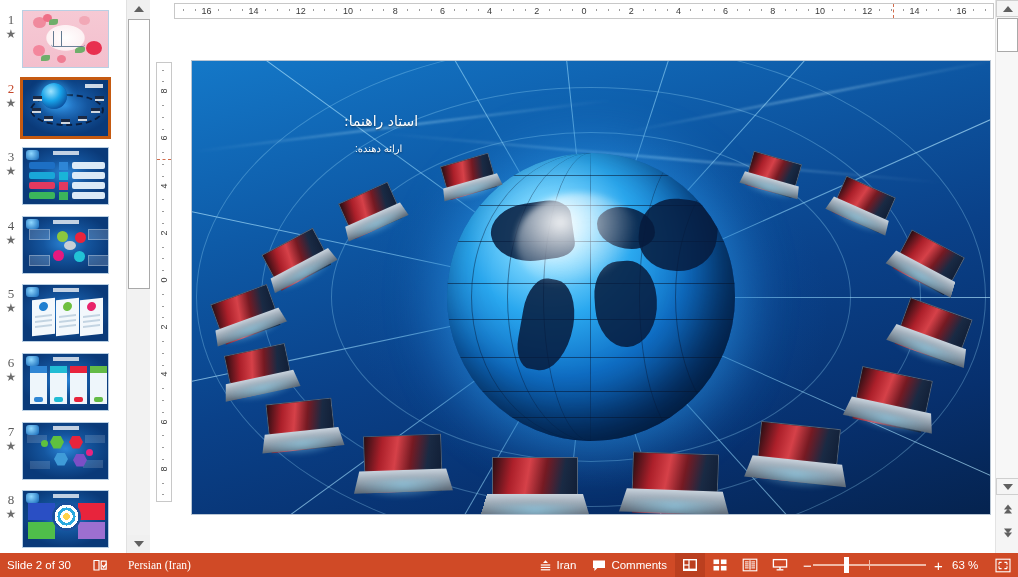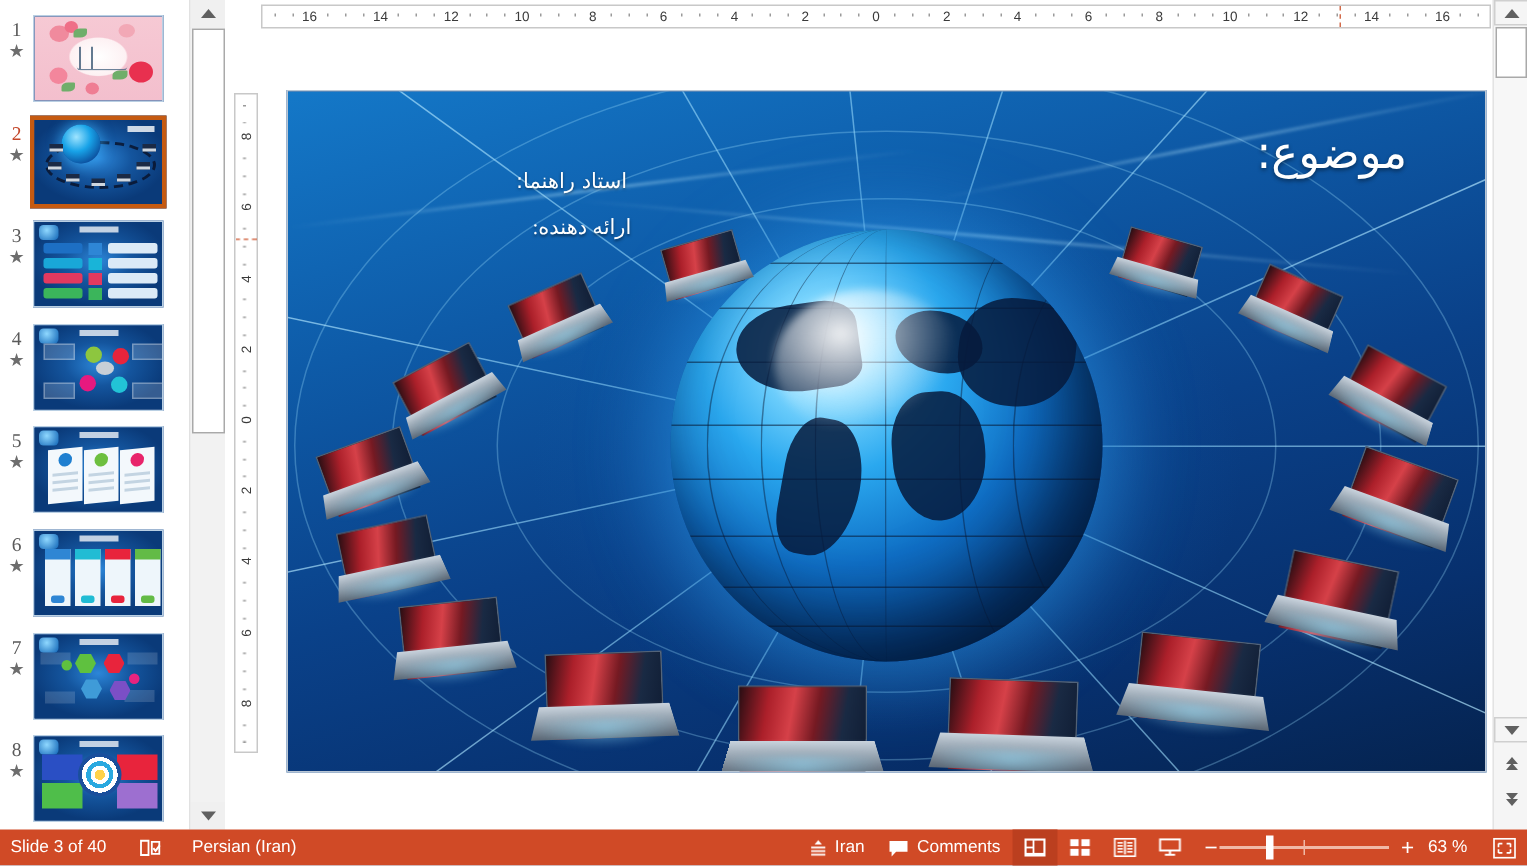--- a/index.html
+++ b/index.html
@@ -284,22 +284,22 @@
     color:#ffffff; font-size:30px; direction:rtl;
     font-family:"DejaVu Sans", sans-serif;
     text-shadow: 0 1px 3px rgba(0,0,0,.45);
   }
   .slide-line1 {
     position:absolute; left:152px; top:52px; color:#ffffff; font-size:14px;
     direction:rtl; font-family:"DejaVu Sans", sans-serif;
     text-shadow: 0 1px 2px rgba(0,0,0,.5);
   }
   .slide-line2 {
-    position:absolute; left:163px; top:82px; color:#ffffff; font-size:14px;
-    direction:rtl; font-family:Liberation Serif, serif;
+    position:absolute; left:163px; top:82px; color:#ffffff; font-size:10px;
+    direction:rtl; font-family:Liberation Sans, sans-serif;
     text-shadow: 0 1px 2px rgba(0,0,0,.5);
   }
 
   
   #main-scroll {
     position:absolute; left:995px; top:0; width:23px; height:553px;
     background:#f5f5f5; border-left:1px solid #e3e3e3;
   }
   .msb-btn {
     position:absolute; left:0; width:23px; height:17px;
@@ -315,21 +315,21 @@
   .dbl .up, .dbl .down { transform: scale(.8); }
 
   
   #status-bar {
     position:absolute; left:0; bottom:0; width:1018px; height:24px;
     background:#d04a26; color:#ffffff; display:flex; align-items:center;
     font-size:11.5px;
   }
   .sb-item { display:flex; align-items:center; height:24px; padding:0 8px; white-space:nowrap; }
   #slide-count { padding-left:7px; padding-right:14px; }
-  #lang { padding-left:12px; }
+  #lang { padding-left:12px;font-family:Liberation Serif, serif; }
   .spacer { flex:1; }
   .view-btn {
     width:30px; height:24px; display:flex; align-items:center; justify-content:center;
   }
   .view-btn.active { background:#bb3f1f; }
   #zoom-minus, #zoom-plus { width:18px; text-align:center; font-size:15px; }
   #zoom-slider {
     position:relative; width:113px; height:24px; display:flex; align-items:center;
   }
   #zoom-track { position:absolute; left:0; top:11px; width:113px; height:2px; background:#f0b9a6; }
@@ -674,21 +674,20 @@
           <div class="lap-glow"></div>
       </div>
       <div class="laptop" style="left:76px;top:178px;width:58px;height:42px;transform:rotate(-28deg);">
         <div class="lap-screen">
             <div class="lap-pic"></div>
           </div>
           <div class="lap-base"></div>
           <div class="lap-glow"></div>
       </div>
 
-      <div class="slide-title">موضوع:</div>
       <div class="slide-line1">استاد راهنما:</div>
       <div class="slide-line2">ارائه دهنده:</div>
     </div>
   </div>
 
   <div id="h-ruler">
       <div class="rlabel" style="left: 31.4px;">16</div>
       <div class="rlabel" style="left: 78.6px;">14</div>
       <div class="rlabel" style="left: 125.8px;">12</div>
       <div class="rlabel" style="left: 173px;">10</div>
@@ -814,21 +813,21 @@
       <span class="sb-arrow up"></span>
       <span class="sb-arrow up" style="margin-top:-3px"></span>
     </div>
     <div class="msb-btn dbl" style="top:524px;border:none;background:transparent">
       <span class="sb-arrow down"></span>
       <span class="sb-arrow down" style="margin-top:-3px"></span>
     </div>
   </div>
 
   <div id="status-bar">
-    <div class="sb-item" id="slide-count">Slide 3 of 40</div>
+    <div class="sb-item" id="slide-count">Slide 2 of 30</div>
 
     <div class="sb-item">
       <svg width="15" height="13" viewBox="0 0 15 13">
         <path d="M1 1.5h5v9.5H1z" fill="none" stroke="#ffffff" stroke-width="1.2"></path>
         <path d="M8.2 2.2h5v8h-5z" fill="none" stroke="#ffffff" stroke-width="1.2"></path>
         <path d="M9.2 6.4l1.5 1.8 2.8-3.6" fill="none" stroke="#ffffff" stroke-width="1.4"></path>
       </svg>
     </div>
 
     <div class="sb-item" id="lang">Persian (Iran)</div>

